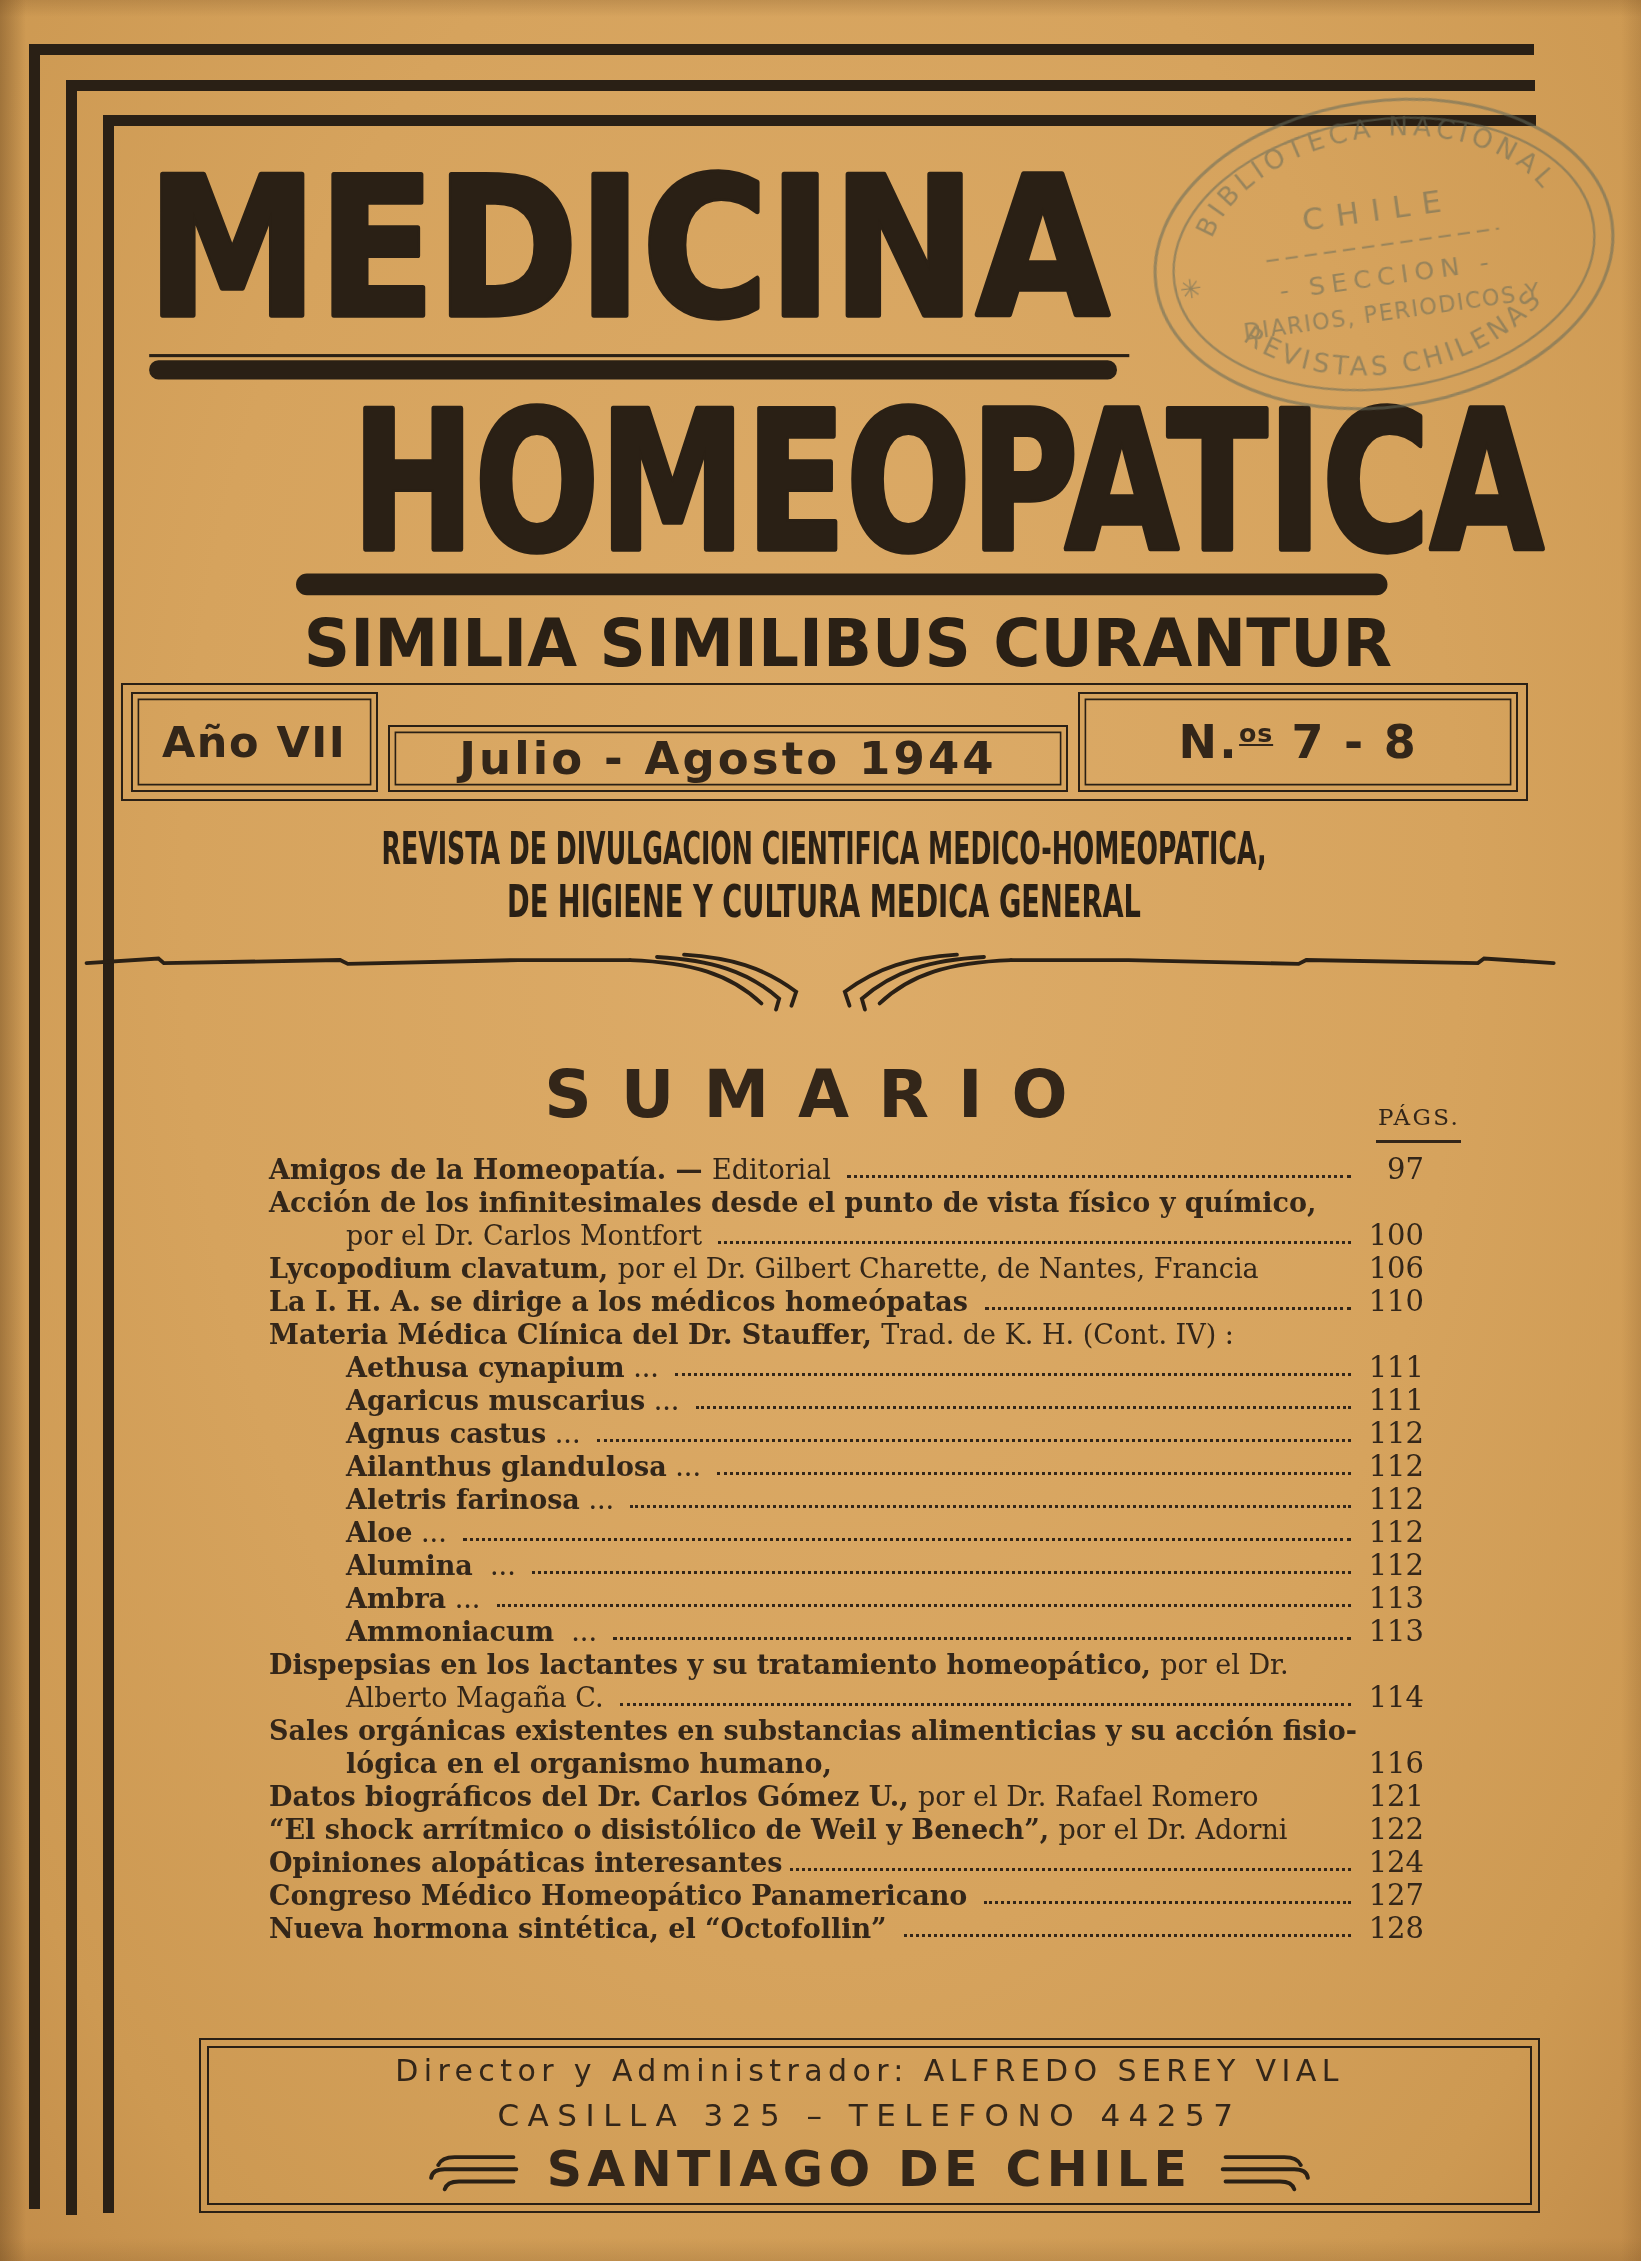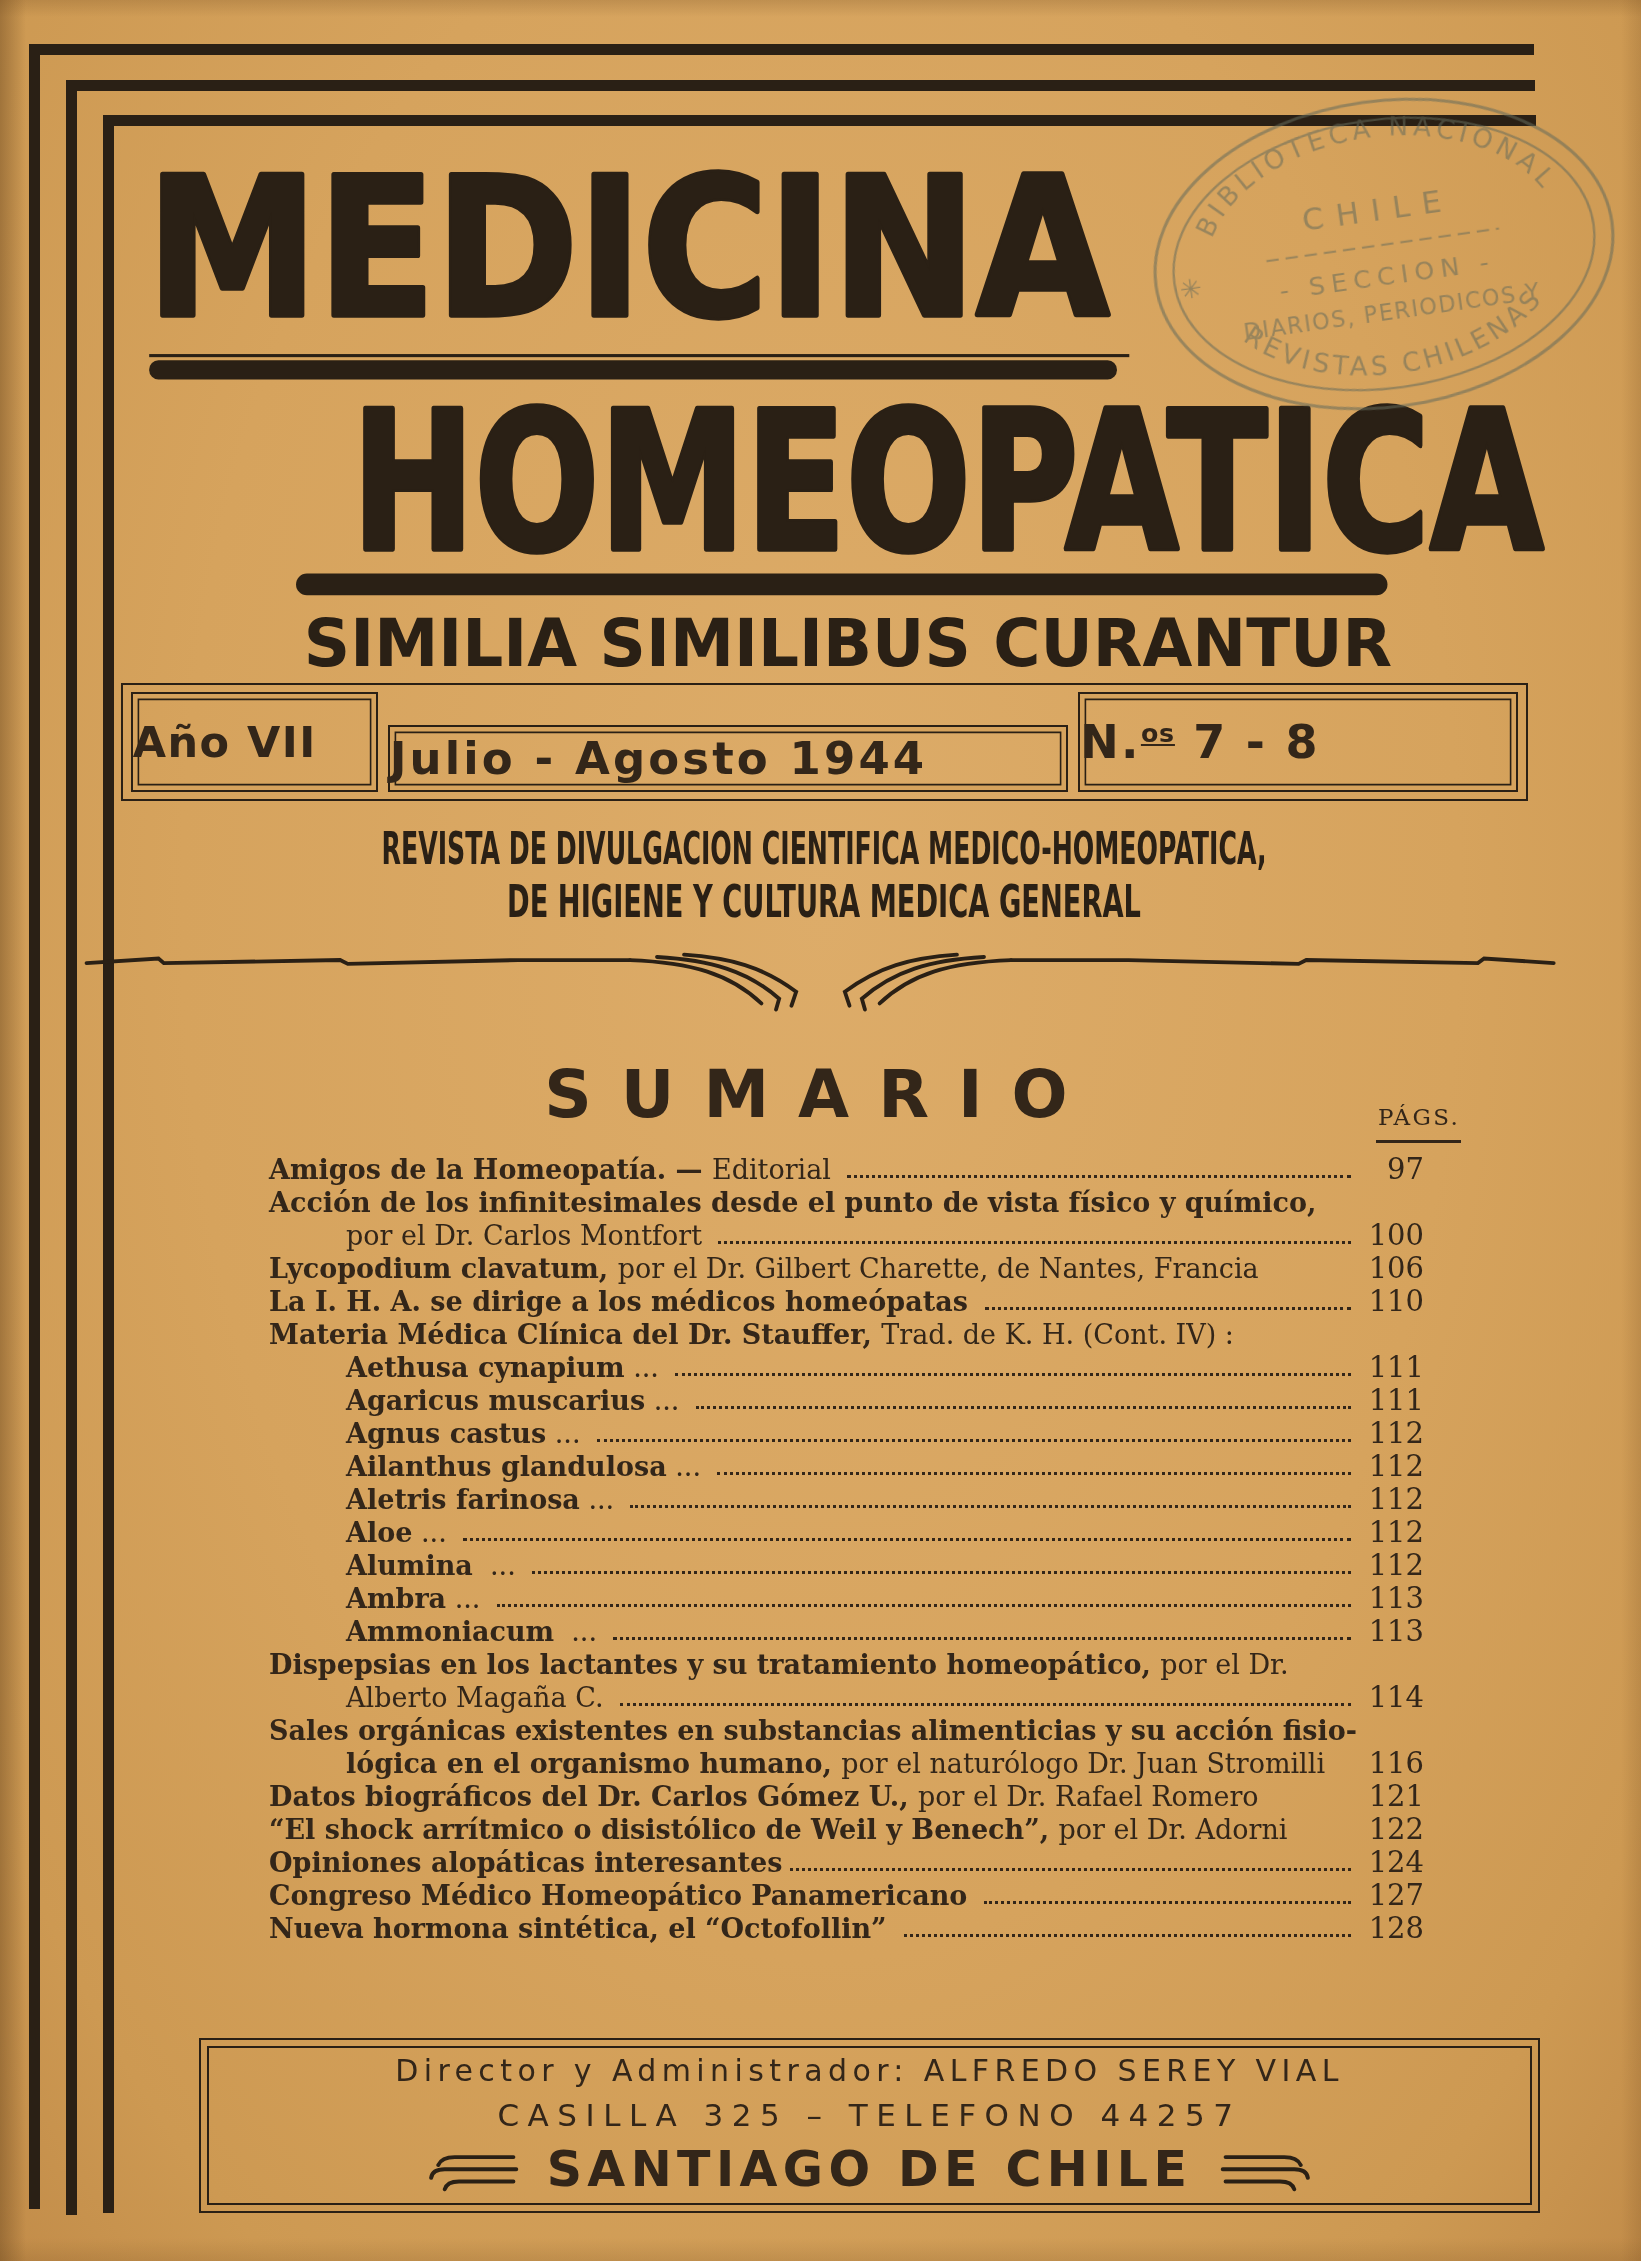--- a/index.html
+++ b/index.html
@@ -29,21 +29,21 @@
 
   
   .issue-bar{
     position:absolute; left:121px; top:683px; width:1407px; height:118px;
     border:2.3px solid var(--ink); box-sizing:border-box;
     display:flex; gap:10px; padding:7px 7.7px; 
   }
   .issue-cell{
     box-sizing:border-box; border:2.3px solid var(--ink);
     box-shadow: inset 0 0 0 4.6px var(--paper), inset 0 0 0 6.2px var(--ink);
-    display:flex; align-items:center; justify-content:flex-start;
+    display:flex; align-items:center; justify-content:center;
     font-weight:bold; color:var(--ink-soft);
   }
   .issue-cell.c1{width:247px; font-size:43px; letter-spacing:1.5px;}
   .issue-cell.c2{flex:1; font-size:45px; letter-spacing:3.1px;margin-top:33px;}
   .issue-cell.c3{width:440px; font-size:46px; letter-spacing:2.3px;}
   .issue-cell .supo{font-size:55%; vertical-align:super; text-decoration:underline; letter-spacing:0.8px;}
 
   
   .sumario{
     position:absolute; left:0; right:0; top:1056px; text-align:center;
@@ -175,21 +175,21 @@
       <div class="trow ind"><span class="tb">Agnus castus</span><span class="tr"> ... </span><span class="leader"></span><span class="pnum">112</span></div>
       <div class="trow ind"><span class="tb">Ailanthus glandulosa</span><span class="tr"> ... </span><span class="leader"></span><span class="pnum">112</span></div>
       <div class="trow ind"><span class="tb">Aletris farinosa</span><span class="tr"> ... </span><span class="leader"></span><span class="pnum">112</span></div>
       <div class="trow ind"><span class="tb">Aloe</span><span class="tr"> ... </span><span class="leader"></span><span class="pnum">112</span></div>
       <div class="trow ind"><span class="tb">Alumina</span><span class="tr">  ... </span><span class="leader"></span><span class="pnum">112</span></div>
       <div class="trow ind"><span class="tb">Ambra</span><span class="tr"> ... </span><span class="leader"></span><span class="pnum">113</span></div>
       <div class="trow ind"><span class="tb">Ammoniacum</span><span class="tr">  ... </span><span class="leader"></span><span class="pnum">113</span></div>
       <div class="trow"><span class="tb">Dispepsias en los lactantes y su tratamiento homeopático, </span><span class="tr">por el Dr.</span></div>
       <div class="trow ind"><span class="tr">Alberto Magaña C. </span><span class="leader"></span><span class="pnum">114</span></div>
       <div class="trow"><span class="tb">Sales orgánicas existentes en substancias alimenticias y su acción fisio-</span></div>
-      <div class="trow ind"><span class="tb">lógica en el organismo humano, </span><span class="tr">por el naturólogo Dr. Juan Stromilli</span><span class="gapfill"></span><span class="pnum">116</span></div>
+      <div class="trow ind"><span class="tb">lógica en el organismo humano, </span><span class="gapfill"></span><span class="pnum">116</span></div>
       <div class="trow"><span class="tb">Datos biográficos del Dr. Carlos Gómez U., </span><span class="tr">por el Dr. Rafael Romero</span><span class="gapfill"></span><span class="pnum">121</span></div>
       <div class="trow"><span class="tb">“El shock arrítmico o disistólico de Weil y Benech”, </span><span class="tr">por el Dr. Adorni</span><span class="gapfill"></span><span class="pnum">122</span></div>
       <div class="trow"><span class="tb">Opiniones alopáticas interesantes</span><span class="leader"></span><span class="pnum">124</span></div>
       <div class="trow"><span class="tb">Congreso Médico Homeopático Panamericano </span><span class="leader"></span><span class="pnum">127</span></div>
       <div class="trow"><span class="tb">Nueva hormona sintética, el “Octofollin” </span><span class="leader"></span><span class="pnum">128</span></div>
     </div>
 
   <div class="footer-outer">
     <div class="footer-inner">
       <div class="f-line1">Director y Administrador: ALFREDO SEREY VIAL</div>

